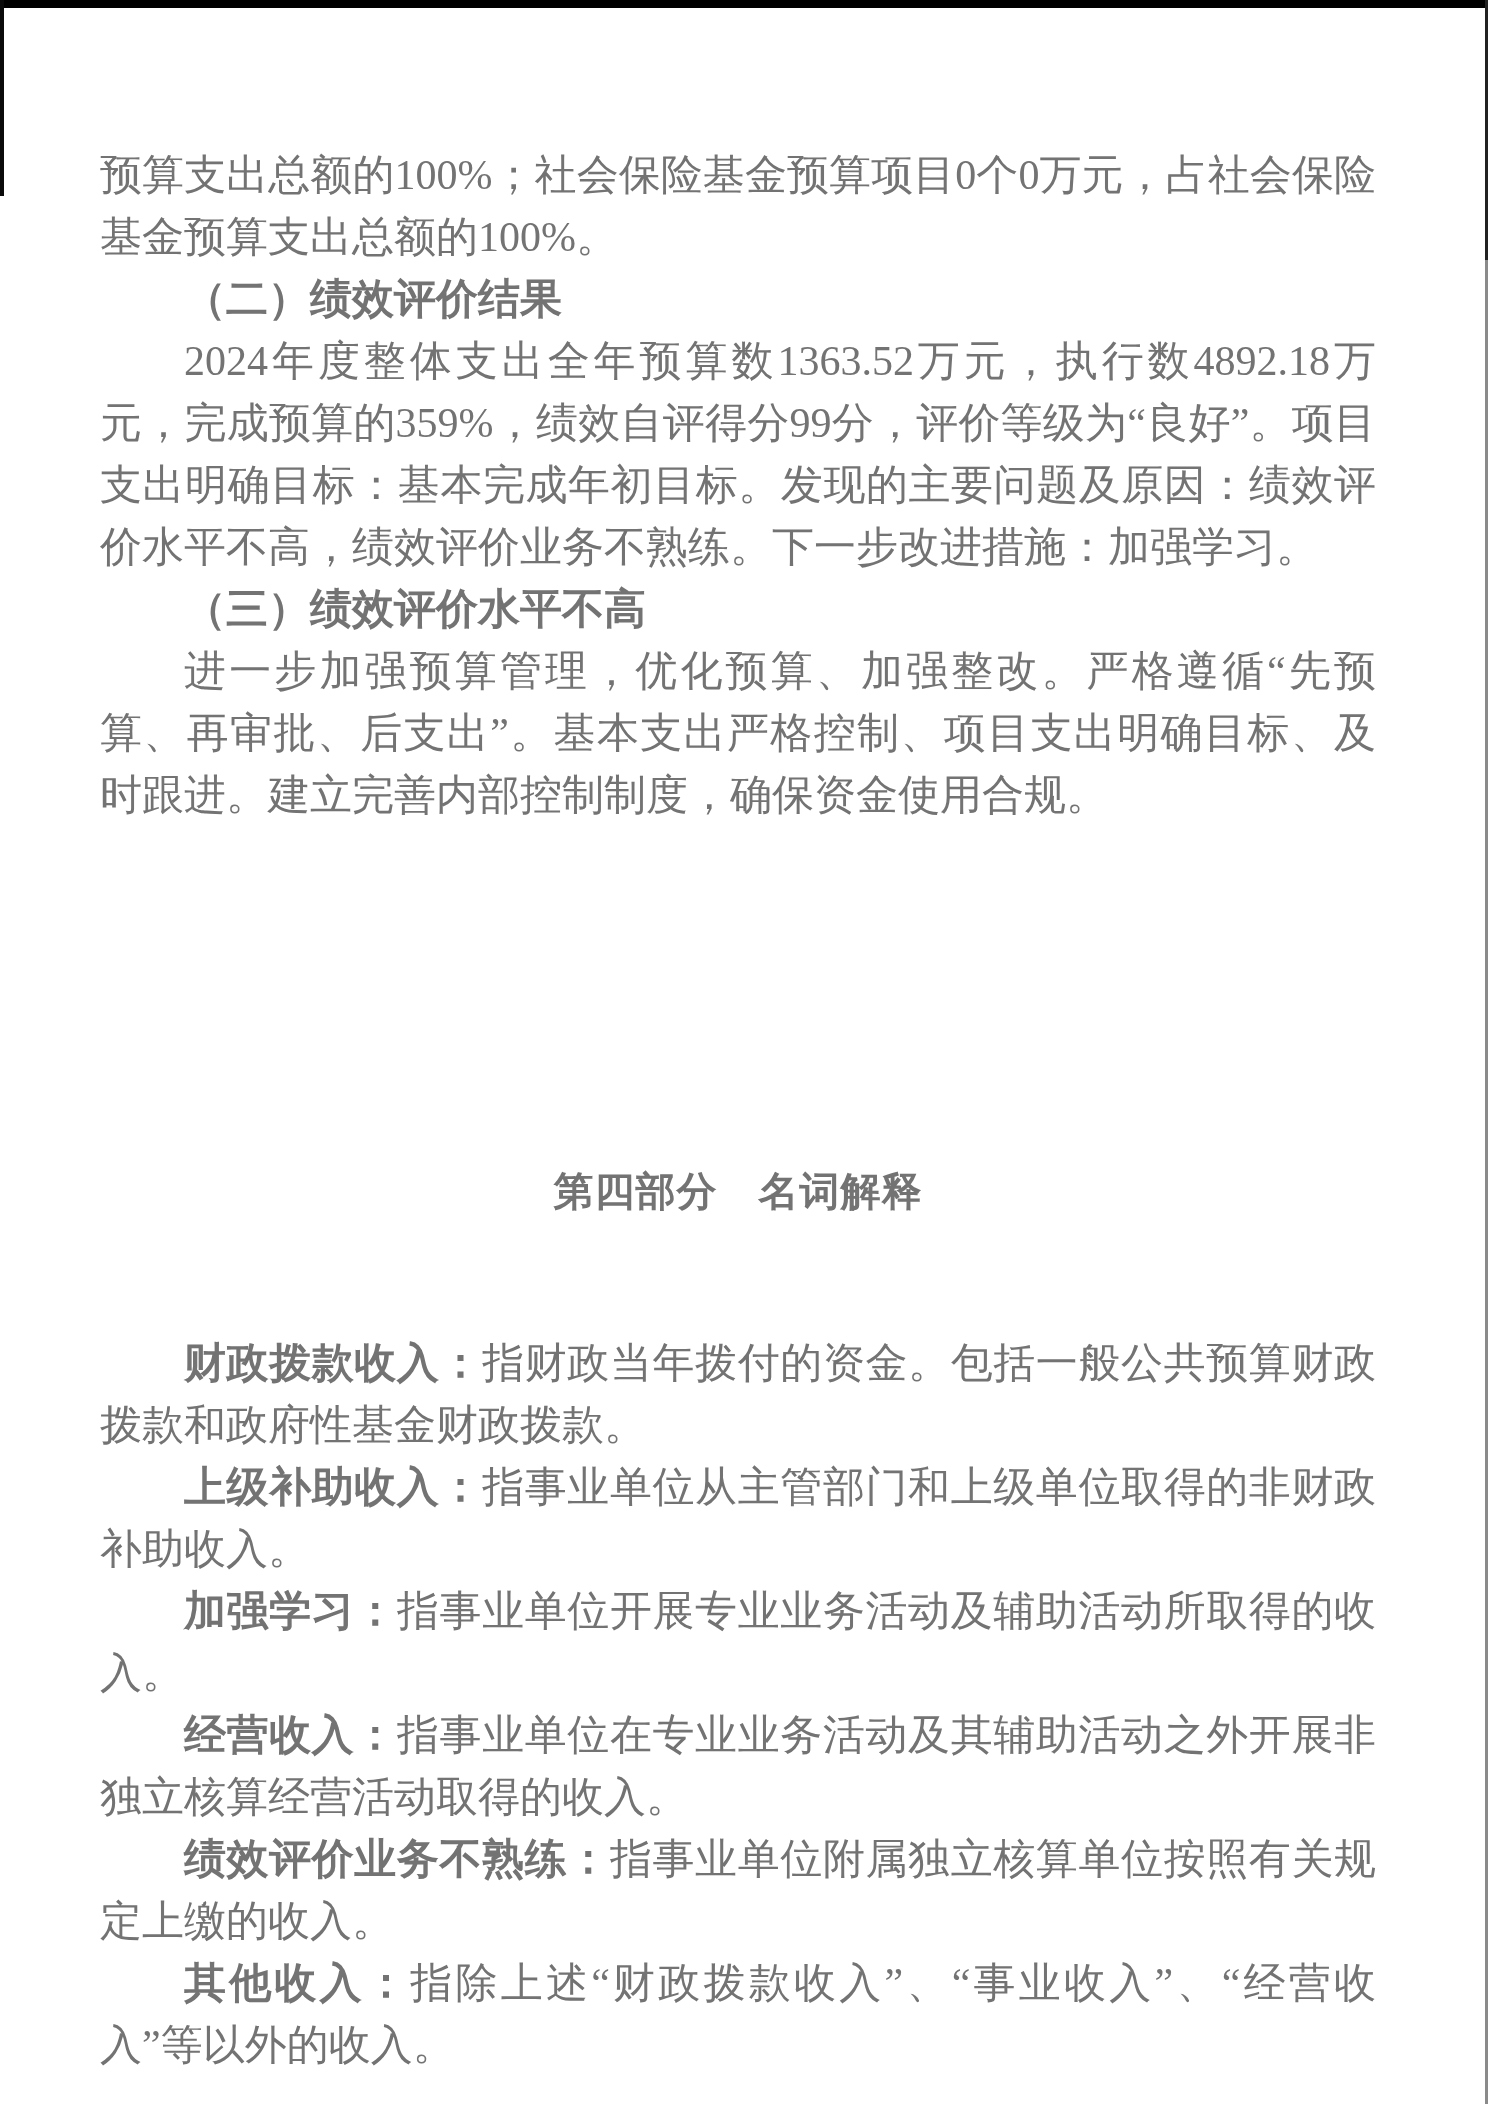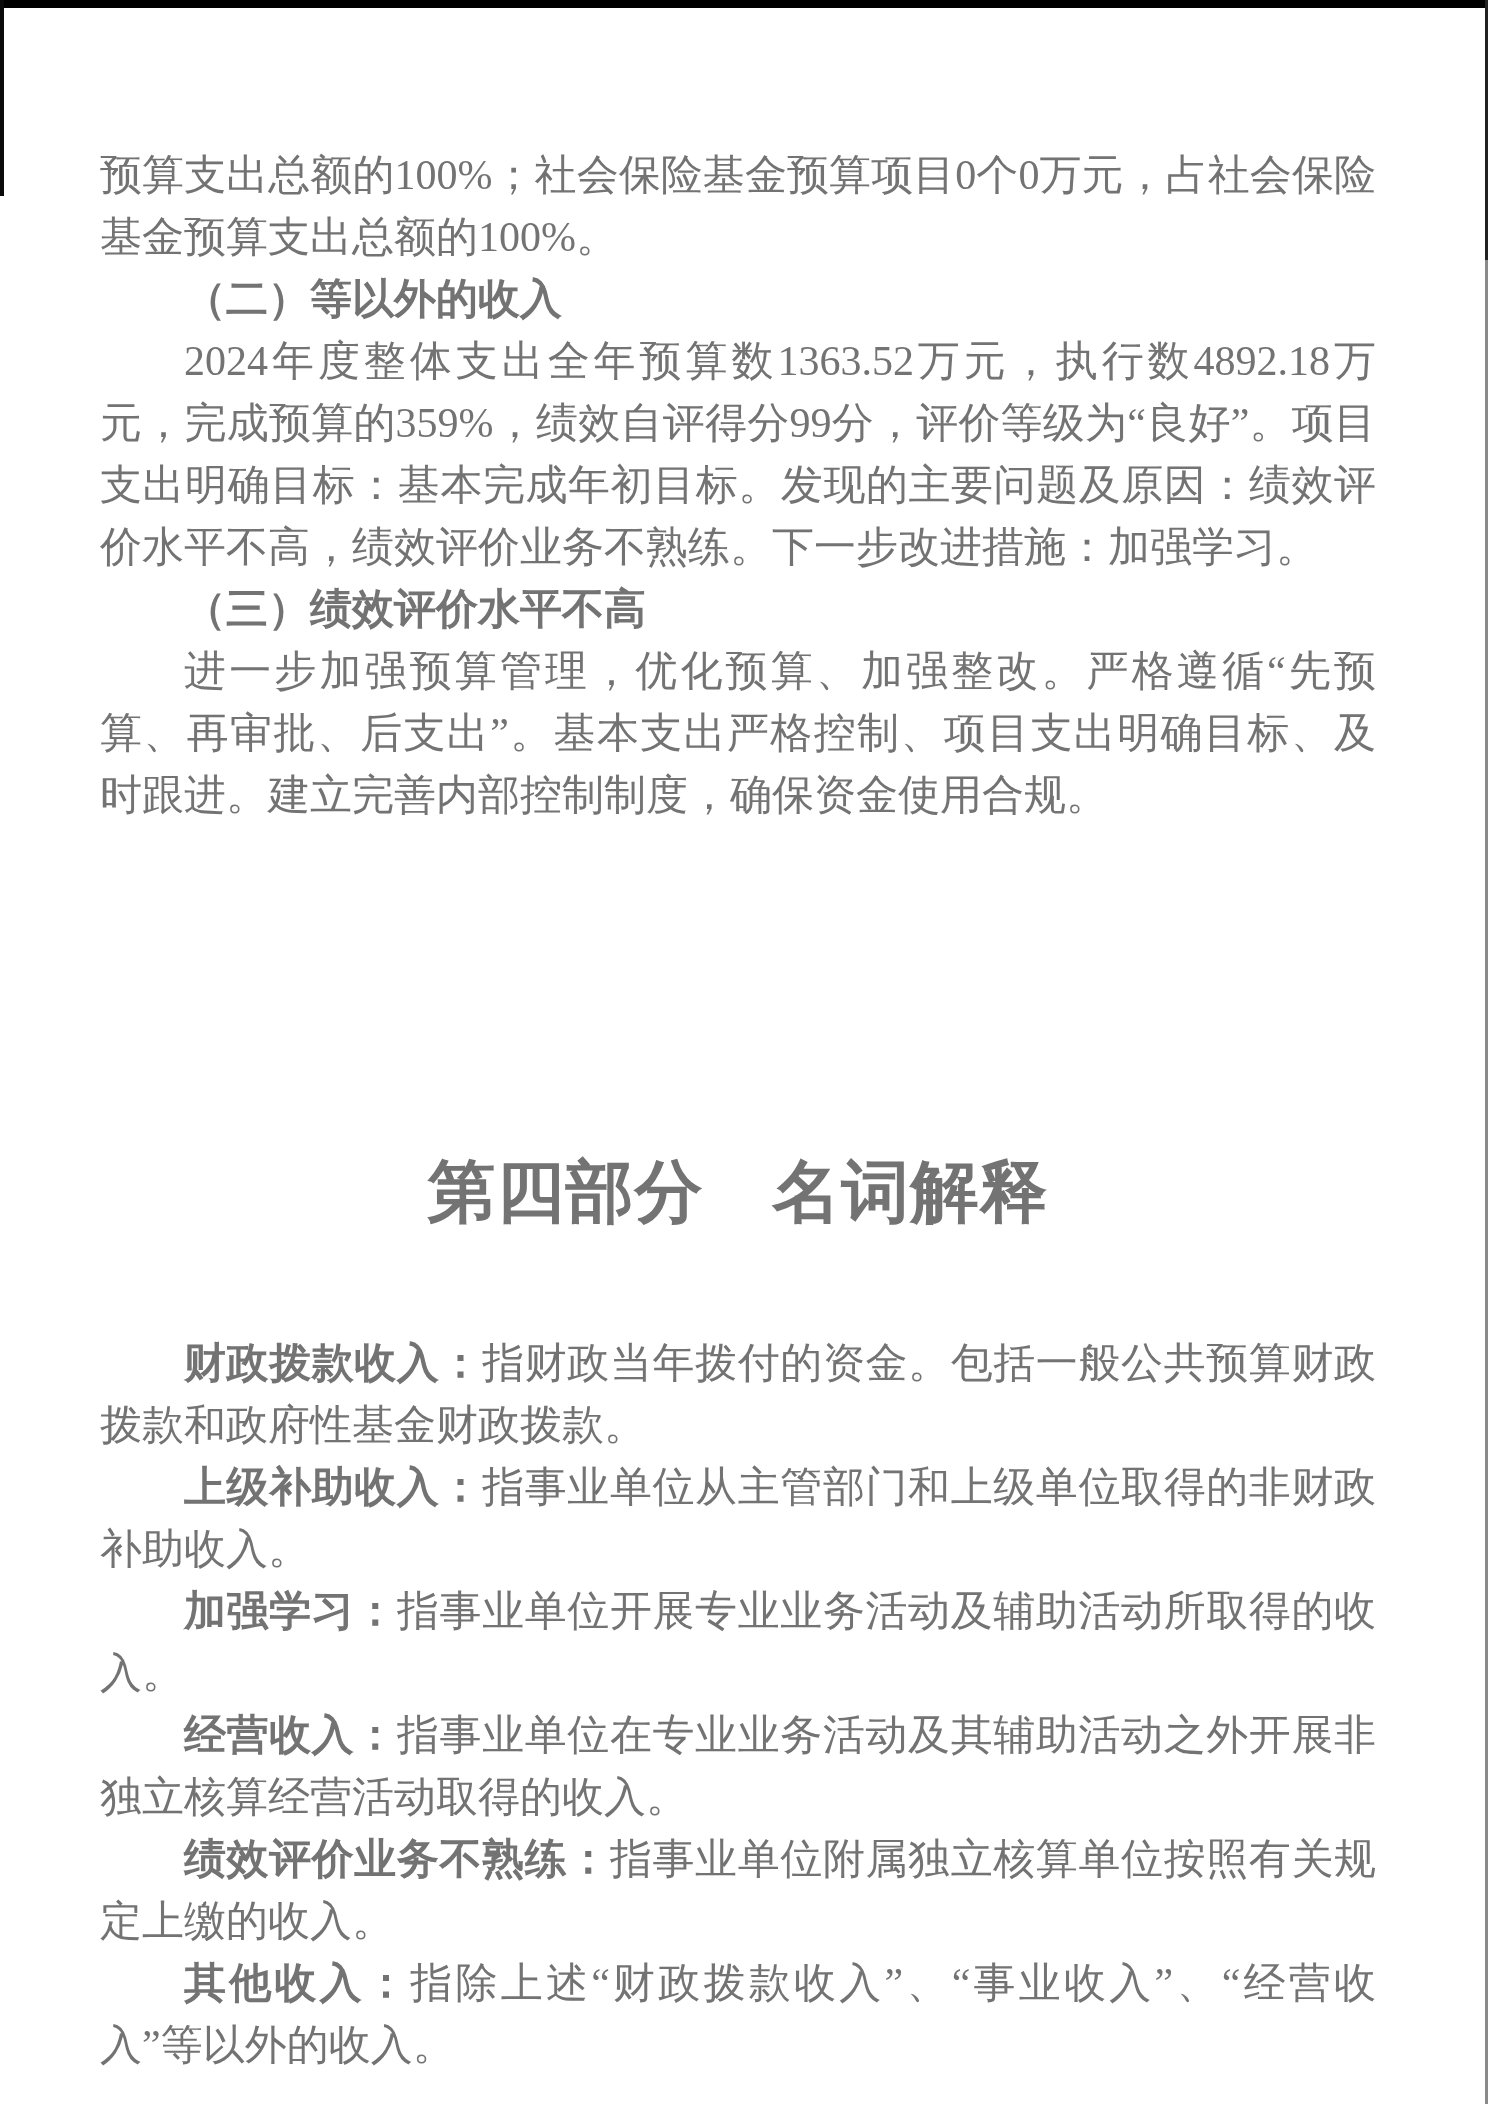--- a/index.html
+++ b/index.html
@@ -36,21 +36,21 @@
     font-family: "Liberation Sans", "DejaVu Sans", sans-serif;
   }
   .term {
     font-weight: bold;
     font-family: "Liberation Sans", "DejaVu Sans", sans-serif;
     margin-top: 32px;
   }
   .part-title {
     text-align: center;
     text-indent: 0;
-    font-size: 68px;
+    font-size: 40px;
     line-height: 80px;
     font-weight: bold;
     margin-top: 326px !important;
     margin-bottom: 100px !important;
     letter-spacing: 1px;
   }
 </style>
 </head>
 <body>
 
@@ -58,21 +58,21 @@
 
   <div class="edge-top"></div>
   <div class="edge-left"></div>
   <div class="edge-right"></div>
   <div class="edge-right-top"></div>
 
   <div class="content">
 
     <p>预算支出总额的100%；社会保险基金预算项目0个0万元，占社会保险基金预算支出总额的100%。</p>
 
-    <p class="heading">（二）等以外的收入</p>
+    <p class="heading">（二）绩效评价结果</p>
 
     <p class="indent">2024年度整体支出全年预算数1363.52万元，执行数4892.18万元，完成预算的359%，绩效自评得分99分，评价等级为“良好”。项目支出明确目标：基本完成年初目标。发现的主要问题及原因：绩效评价水平不高，绩效评价业务不熟练。下一步改进措施：加强学习。</p>
 
     <p class="heading">（三）绩效评价水平不高</p>
 
     <p class="indent">进一步加强预算管理，优化预算、加强整改。严格遵循“先预算、再审批、后支出”。基本支出严格控制、项目支出明确目标、及时跟进。建立完善内部控制制度，确保资金使用合规。</p>
 
     <p class="part-title">第四部分　名词解释</p>
 
     <p class="indent"><span class="term">财政拨款收入：</span><span>指财政当年拨付的资金。包括一般公共预算财政拨款和政府性基金财政拨款。</span></p>

